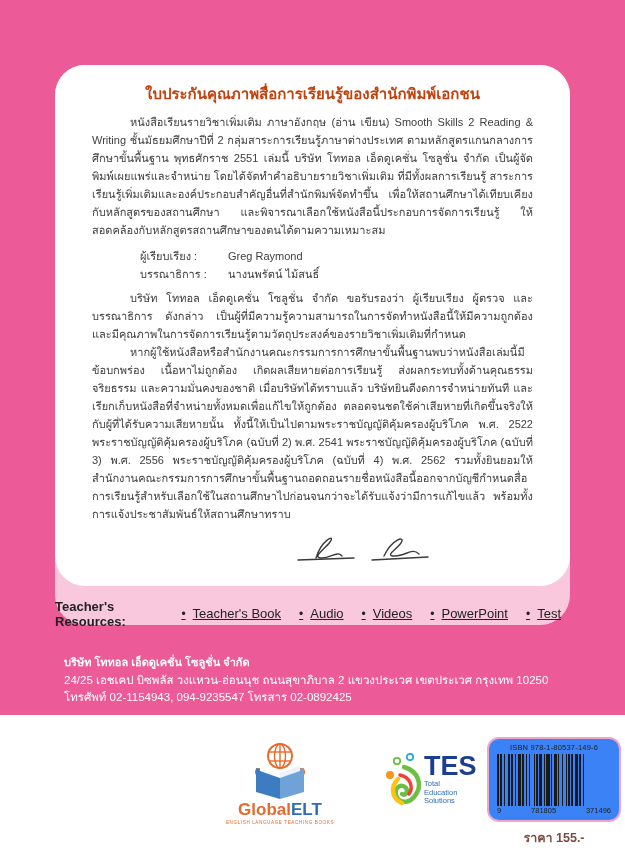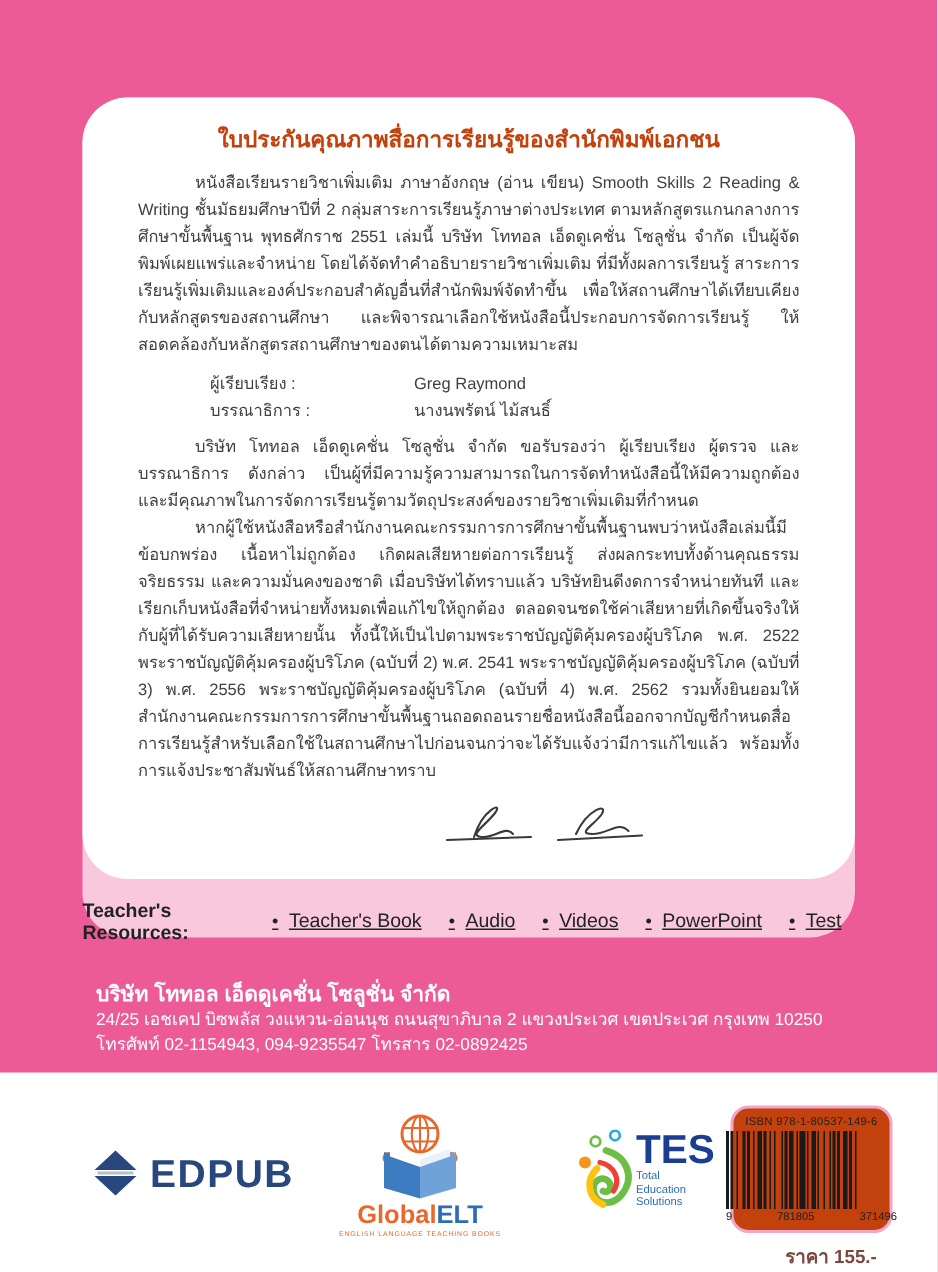--- a/index.html
+++ b/index.html
@@ -35,21 +35,21 @@
     text-align:center;font-size:15px;font-weight:bold;color:#c2410c;
     margin:4px 0 8px 0;line-height:22px;
   }
   .para{
     text-align:justify;text-indent:38px;margin:0;
     word-break:break-word;
   }
   .credits{
     margin:8px 0 6px 48px;
   }
-  .credit-row{display:flex;gap:48px;}
+  .credit-row{display:flex;}
   .credit-label{width:88px;flex:0 0 88px;}
   .credit-values div{white-space:nowrap;}
   .sig-block{
     margin:8px 0 0 auto;width:330px;text-align:center;
   }
   .sig-line{
     display:flex;align-items:flex-end;justify-content:center;gap:4px;
     height:32px;
   }
   
@@ -63,21 +63,21 @@
   .resources .item::before{content:"\2022";margin-right:7px;font-size:12px;}
   
   .website{
     position:absolute;left:64px;top:628px;
     color:#F7A623;font-weight:bold;font-size:13.5px;
   }
   .footer-address{
     position:absolute;left:64px;top:652px;color:#ffffff;
     font-size:11.5px;line-height:17px;
   }
-  .footer-address .company{font-size:14px;font-weight:bold;line-height:20px;}
+  .footer-address .company{font-size:11px;font-weight:bold;line-height:20px;}
   
   .logo-edpub{
     position:absolute;left:60px;top:766px;
     display:flex;align-items:center;gap:6px;
   }
   .edpub-text{
     color:#27477E;font-size:26px;font-weight:bold;letter-spacing:1px;
     line-height:30px;
   }
   .logo-global{
@@ -89,22 +89,22 @@
   .global-sub{font-size:4.6px;color:#E8692B;letter-spacing:0.6px;margin-top:2px;white-space:nowrap;}
   .logo-tes{
     position:absolute;left:384px;top:753px;width:90px;
     display:flex;align-items:flex-start;
   }
   .tes-right{margin-left:-6px;}
   .tes-text{color:#1B3E91;font-size:27px;font-weight:bold;line-height:26px;letter-spacing:0;}
   .tes-sub{color:#2D6DB5;font-size:7.5px;line-height:8.5px;margin-top:1px;}
   
   .barcode-box{
-    position:absolute;left:487px;top:737px;width:108px;height:85px;
-    background:#c2410c;border:2px solid #F0A6C6;border-radius:12px;
+    position:absolute;left:487px;top:737px;width:134px;height:85px;
+    background:#3b82f6;border:2px solid #F0A6C6;border-radius:12px;
     box-sizing:border-box;padding:4px 7px 3px 7px;
     display:flex;flex-direction:column;align-items:center;
   }
   .isbn-text{font-size:7.5px;color:#222;white-space:nowrap;letter-spacing:0.2px;}
   .bars{
     display:flex;align-items:flex-start;height:52px;margin-top:2px;width:114px;
   }
   .bars div{height:100%;}
   .bars div.b{background:#1a1a1a;}
   .bars div.s{background:transparent;}
@@ -177,30 +177,20 @@
     <span class="item">Test</span>
   </div>
 
 
   <div class="footer-address">
     <div class="company">บริษัท โททอล เอ็ดดูเคชั่น โซลูชั่น จำกัด</div>
     <div>24/25 เอชเคป บิซพลัส วงแหวน-อ่อนนุช ถนนสุขาภิบาล 2 แขวงประเวศ เขตประเวศ กรุงเทพ 10250</div>
     <div>โทรศัพท์ 02-1154943, 094-9235547 โทรสาร 02-0892425</div>
   </div>
 
-  <div class="logo-edpub">
-    <span>
-      <svg width="34" height="32" viewBox="0 0 34 32">
-        <polygon points="17,1 31,14 3,14" fill="#27477E"></polygon>
-        <polygon points="3,18 31,18 17,31" fill="#27477E"></polygon>
-        <rect x="5" y="15" width="24" height="2" fill="#27477E" opacity="0.35"></rect>
-      </svg>
-    </span>
-    <span class="edpub-text">EDPUB</span>
-  </div>
 
   <div class="logo-global">
     <span>
       <svg width="112" height="58" viewBox="0 0 112 58">
         <g transform="translate(56,0)">
           <circle cx="0" cy="14" r="12" fill="#fff" stroke="#E8692B" stroke-width="2"></circle>
           <ellipse cx="0" cy="14" rx="5.5" ry="12" fill="none" stroke="#E8692B" stroke-width="1.4"></ellipse>
           <line x1="-12" y1="10" x2="12" y2="10" stroke="#E8692B" stroke-width="1.4"></line>
           <line x1="-11" y1="19" x2="11" y2="19" stroke="#E8692B" stroke-width="1.4"></line>
           <line x1="0" y1="2" x2="0" y2="26" stroke="#E8692B" stroke-width="1.4"></line>

